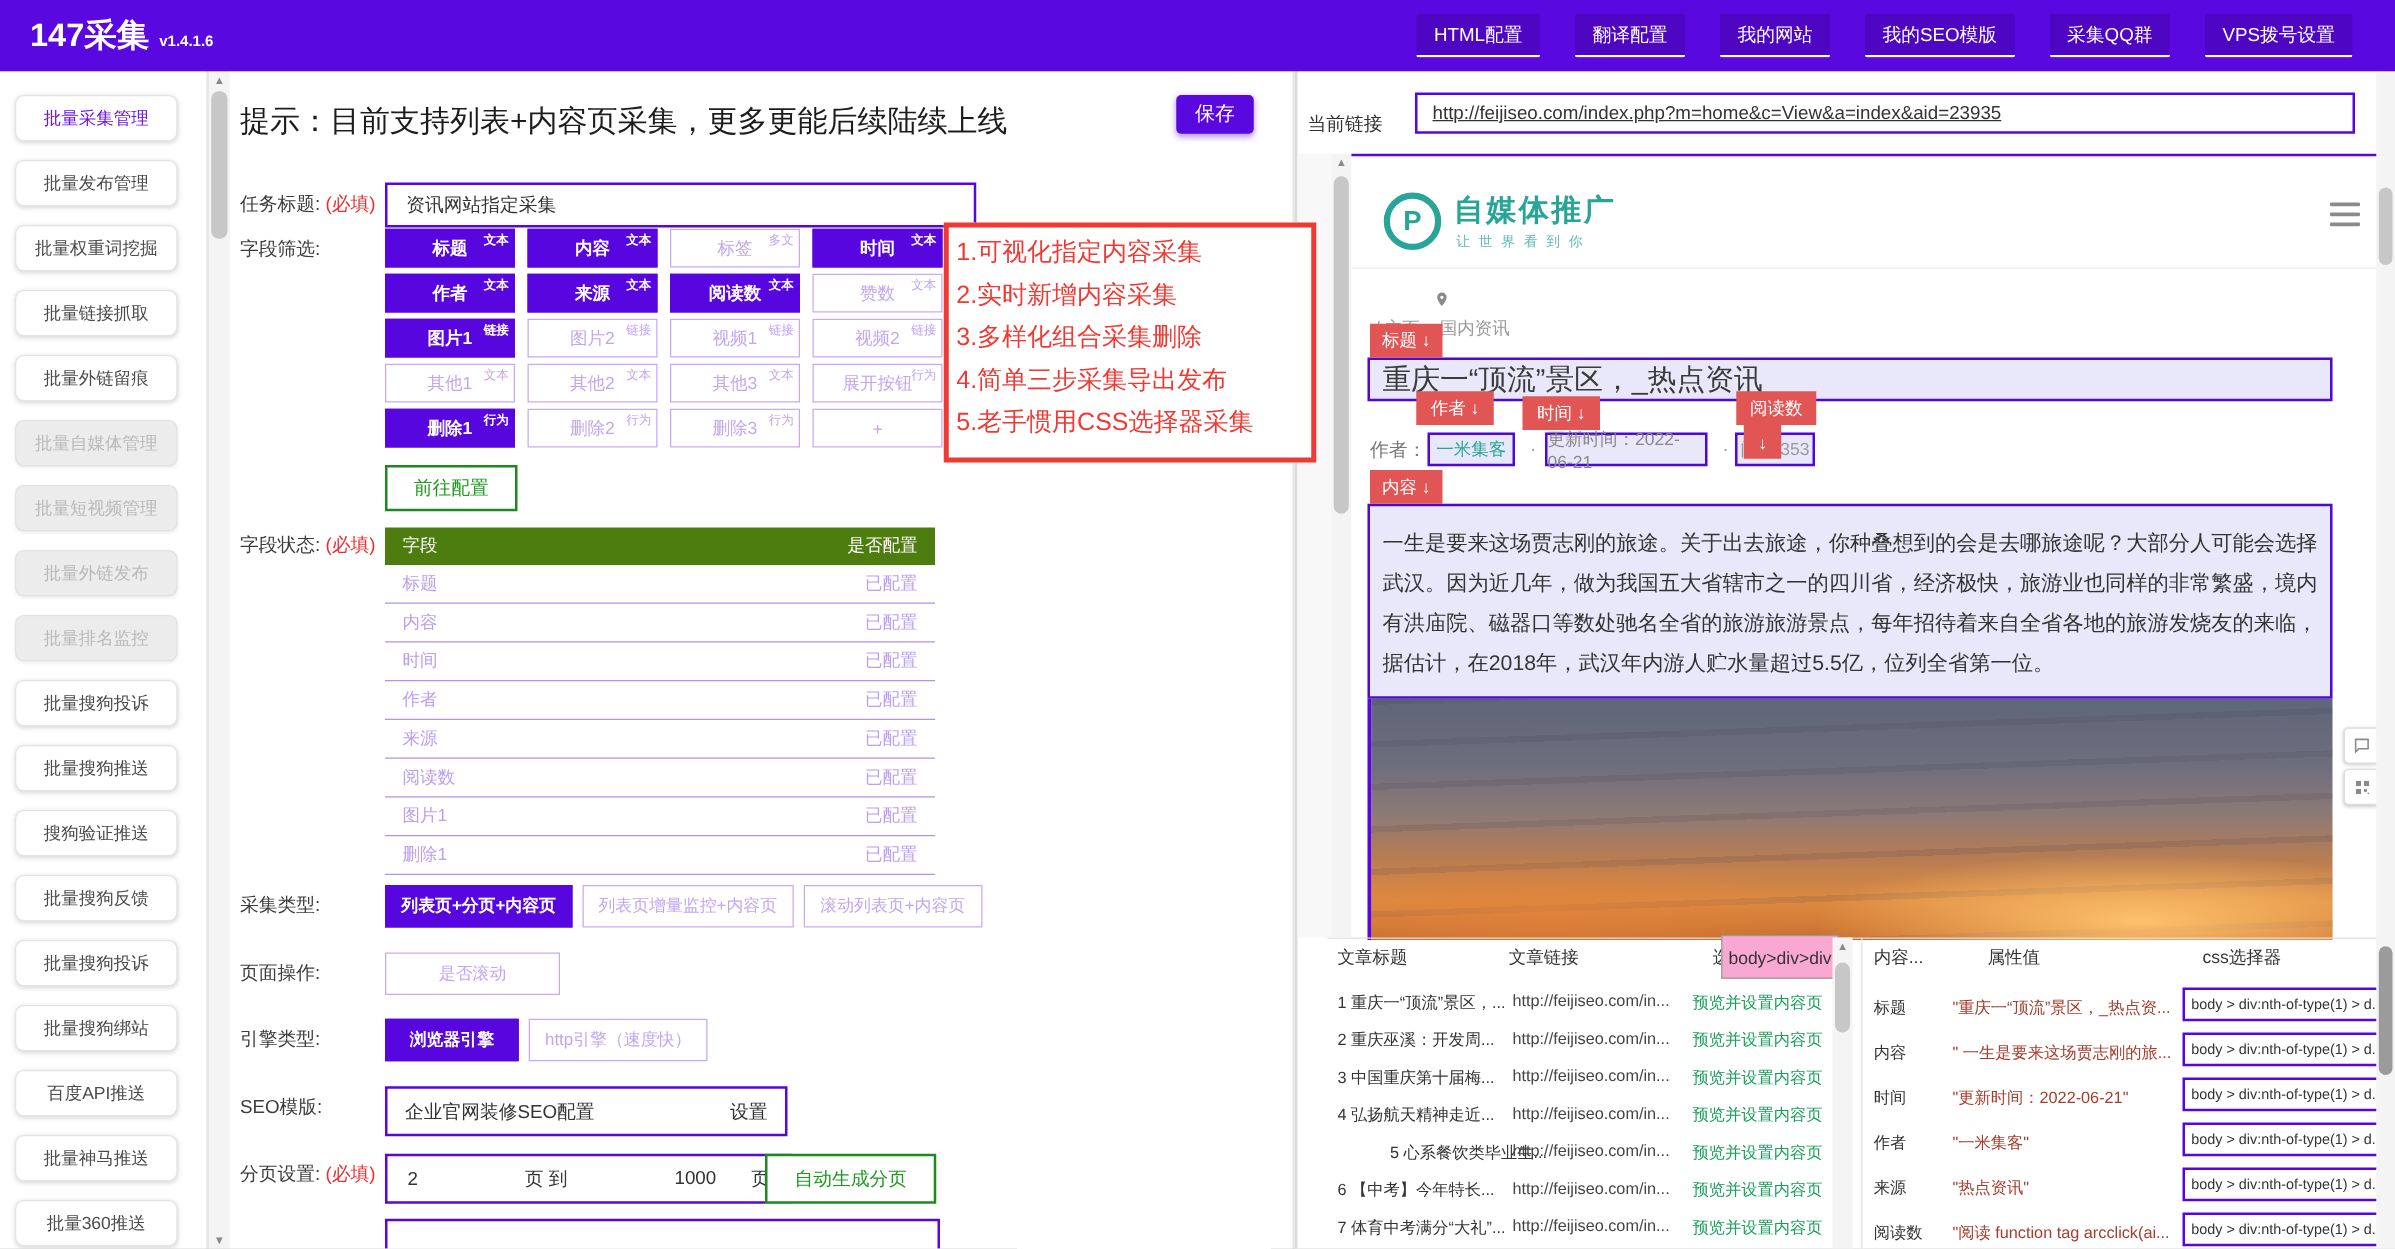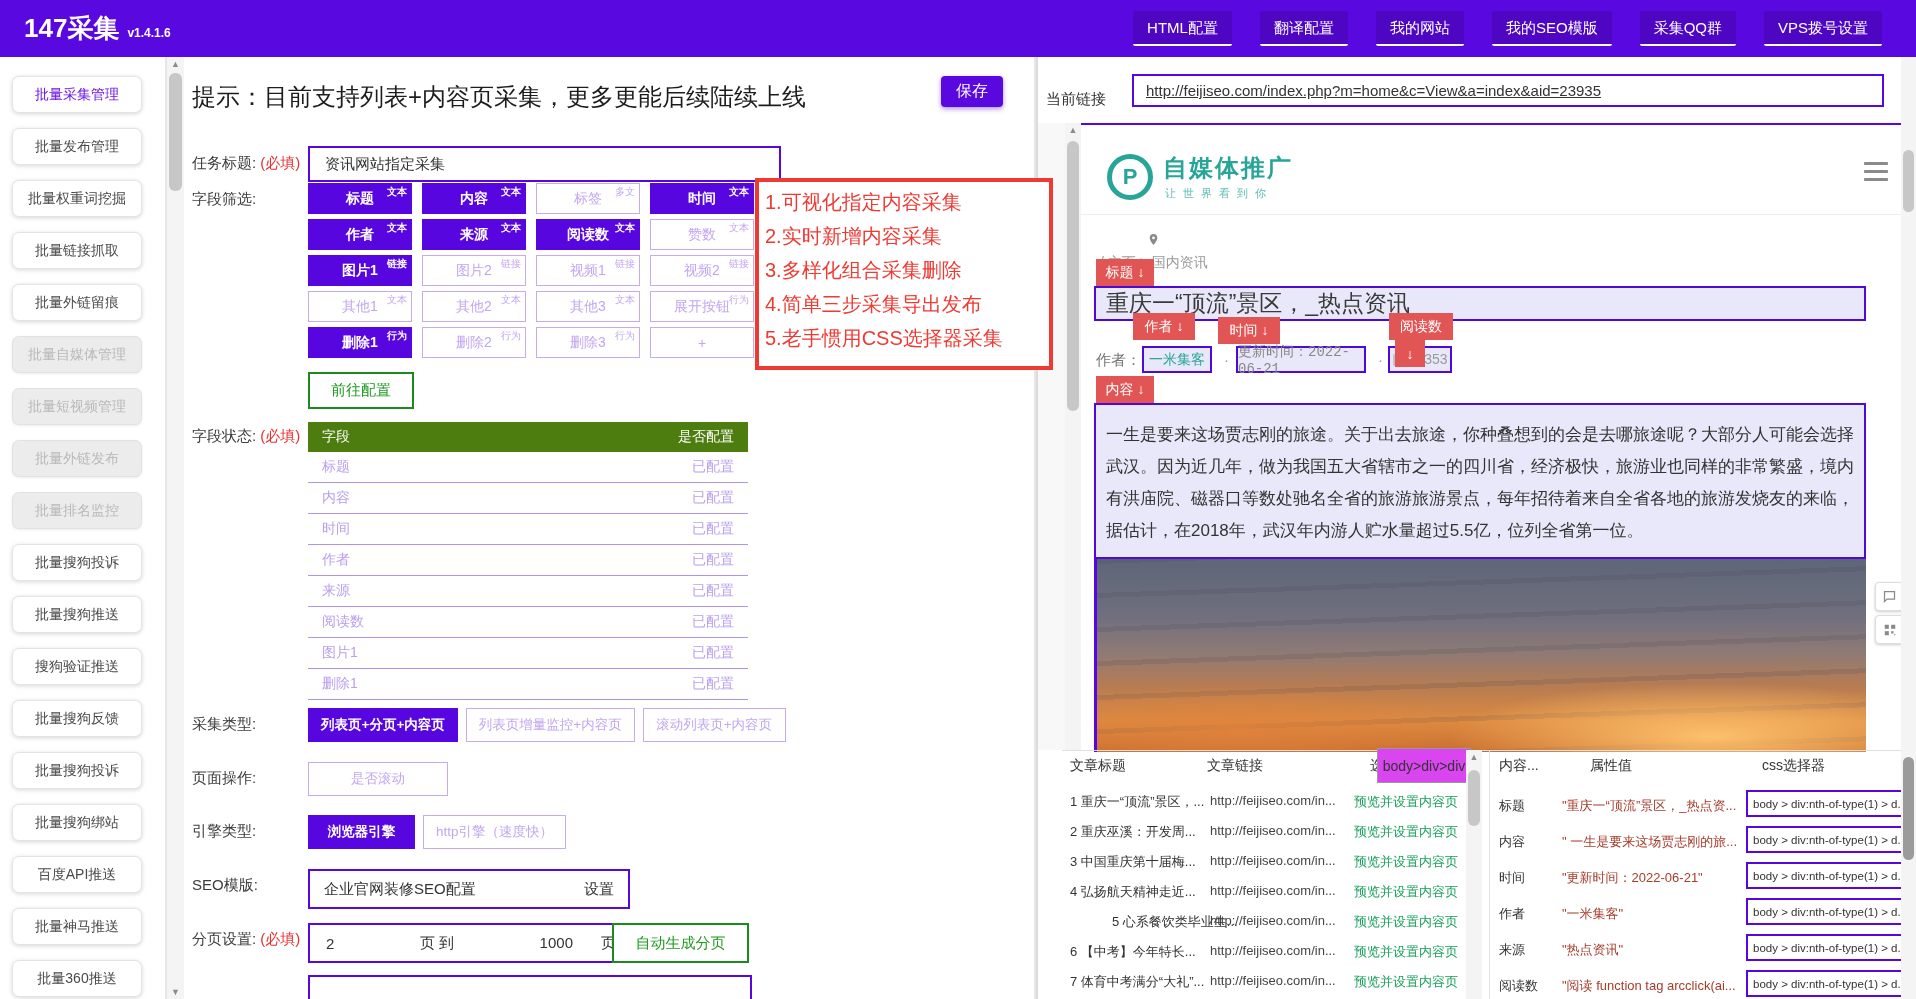--- a/index.html
+++ b/index.html
@@ -102,21 +102,21 @@
       background:
         radial-gradient(55% 45% at 80% 92%, rgba(255,196,110,.95), rgba(255,170,80,0) 62%),
         radial-gradient(45% 35% at 18% 88%, rgba(224,130,60,.8), rgba(224,130,60,0) 65%),
         repeating-linear-gradient(178deg, rgba(70,65,80,.16) 0 5px, rgba(0,0,0,0) 5px 34px),
         linear-gradient(180deg,#5e6678 0%,#6e6e7e 28%,#8d7a76 48%,#b77c52 66%,#dd8a40 84%,#c96f30 100%);}
   .widget{position:absolute;width:27px;height:27px;background:#fff;border:1px solid #ddd;border-radius:4px;
           box-shadow:0 1px 3px rgba(0,0,0,.2);display:flex;align-items:center;justify-content:center;cursor:pointer;z-index:8;}
 
   .botline{position:absolute;left:24px;top:693px;width:856px;height:1px;background:#e0e0e0;}
   .lthead{position:absolute;font-size:14px;color:#333;white-space:nowrap;}
-  .tooltip{position:absolute;left:339px;top:691px;width:92px;height:33px;background:#d946ef;border:1px solid #999;
+  .tooltip{position:absolute;left:339px;top:691px;width:92px;height:33px;background:#f9a8d4;border:1px solid #999;
            display:flex;align-items:center;justify-content:center;font-size:14px;color:#333;z-index:12;}
   .lrow-title,.lrow-link{position:absolute;font-size:13px;color:#333;white-space:nowrap;overflow:hidden;}
   .lrow-link{color:#444;}
   .lrow-action{position:absolute;font-size:13px;color:#18a05a;white-space:nowrap;cursor:pointer;}
   .rsep{position:absolute;left:451px;top:693px;width:1px;height:249px;background:#e3e3e3;}
   .sfield{position:absolute;font-size:13px;color:#333;white-space:nowrap;}
   .svalue{position:absolute;font-size:13px;color:#a63c2c;white-space:nowrap;overflow:hidden;width:178px;}
   .sbox{position:absolute;width:160px;height:27px;border:2px solid #5806e0;display:flex;align-items:center;
         padding:0 5px;font-size:11.5px;color:#333;white-space:nowrap;overflow:hidden;box-sizing:border-box;background:#fff;}
   .icon-svg{display:block;}
@@ -388,21 +388,21 @@
       <div class="titlebox lav">重庆一“顶流”景区，_热点资讯</div>
 
       <div class="rtag" style="left:52px;top:188px;width:62px;height:27px;">作者 ↓</div>
       <div class="rtag" style="left:137px;top:192px;width:62px;height:27px;">时间 ↓</div>
       <div class="rtag" style="left:308px;top:188px;width:64px;height:27px;">阅读数</div>
 
       <div class="meta">
         <span class="mlabel">作者：</span>
         <span class="mbox lav" style="left:61px;width:70px;color:#28a598;">一米集客</span>
         <span class="dot" style="left:143px;">·</span>
-        <span class="mbox lav" style="left:155px;width:130px;color:#888;font-family:Liberation Mono, monospace;">更新时间：2022-06-21</span>
+        <span class="mbox lav" style="left:155px;width:130px;color:#888;">更新时间：2022-06-21</span>
         <span class="dot" style="left:297px;">·</span>
         <span class="mbox lav" style="left:307px;width:64px;color:#999;">阅读 353</span>
       </div>
       <div class="rtag" style="left:314px;top:215px;width:30px;height:27px;z-index:7;">↓</div>
 
       <div class="rtag" style="left:15px;top:251px;width:58px;height:27px;">内容 ↓</div>
       <div class="contentbox lav">一生是要来这场贾志刚的旅途。关于出去旅途，你种叠想到的会是去哪旅途呢？大部分人可能会选择武汉。因为近几年，做为我国五大省辖市之一的四川省，经济极快，旅游业也同样的非常繁盛，境内有洪庙院、磁器口等数处驰名全省的旅游旅游景点，每年招待着来自全省各地的旅游发烧友的来临，据估计，在2018年，武汉年内游人贮水量超过5.5亿，位列全省第一位。</div>
 
       <div class="article-img"></div>
 

